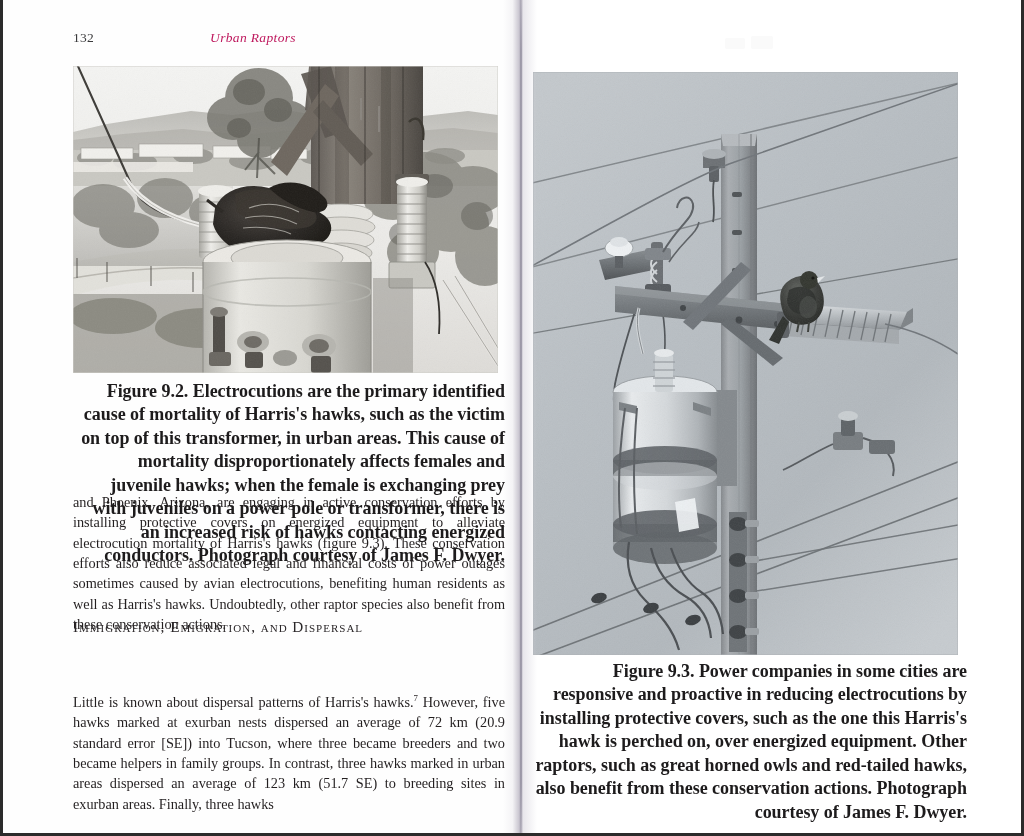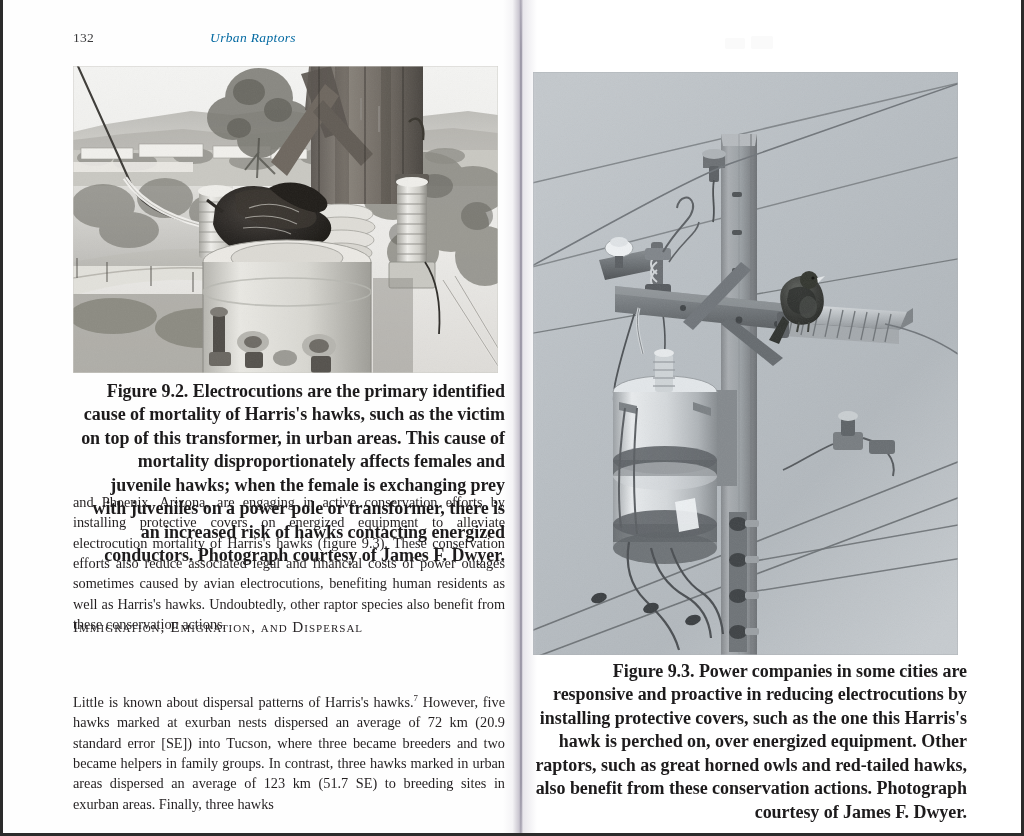--- a/index.html
+++ b/index.html
@@ -77,21 +77,21 @@
   }
   .running-head {
     position: absolute;
     left: 0;
     top: 30px;
     width: 500px;
     text-align: center;
     font-style: italic;
     font-size: 13.5px;
     letter-spacing: 0.35px;
-    color: #0369a1;
+    color: #be185d;
   }
 
   
   .figure {
     position: absolute;
   }
   .fig-2 { left: 70px; top: 66px; width: 425px; height: 307px; }
   .fig-3 { left: 530px; top: 72px; width: 425px; height: 583px; }
   .fig-img {
     display: block;

